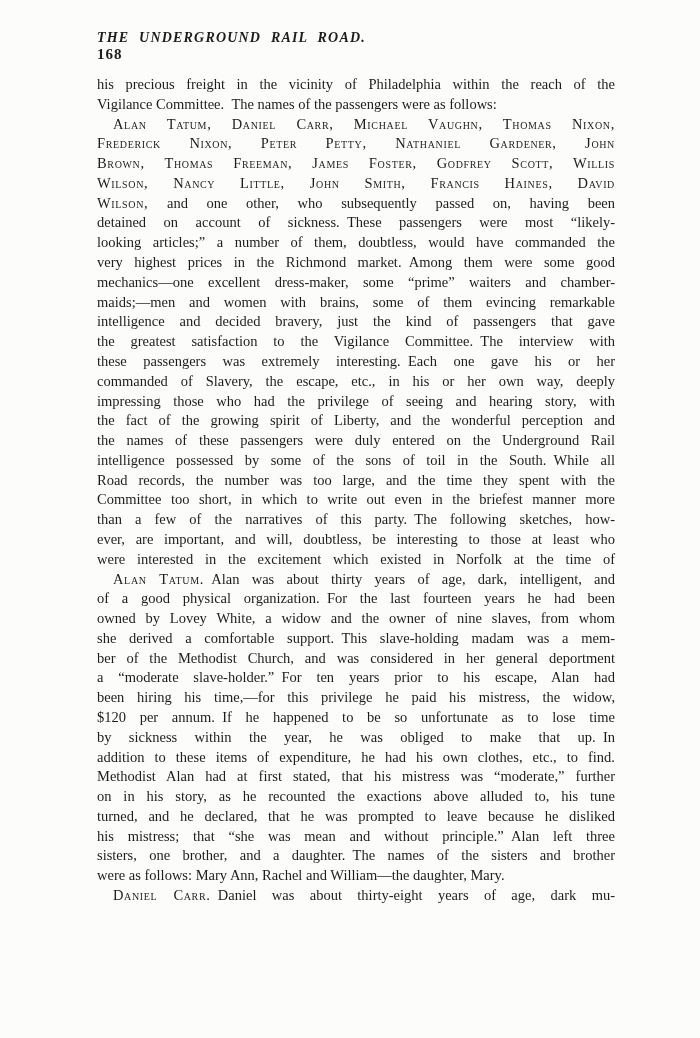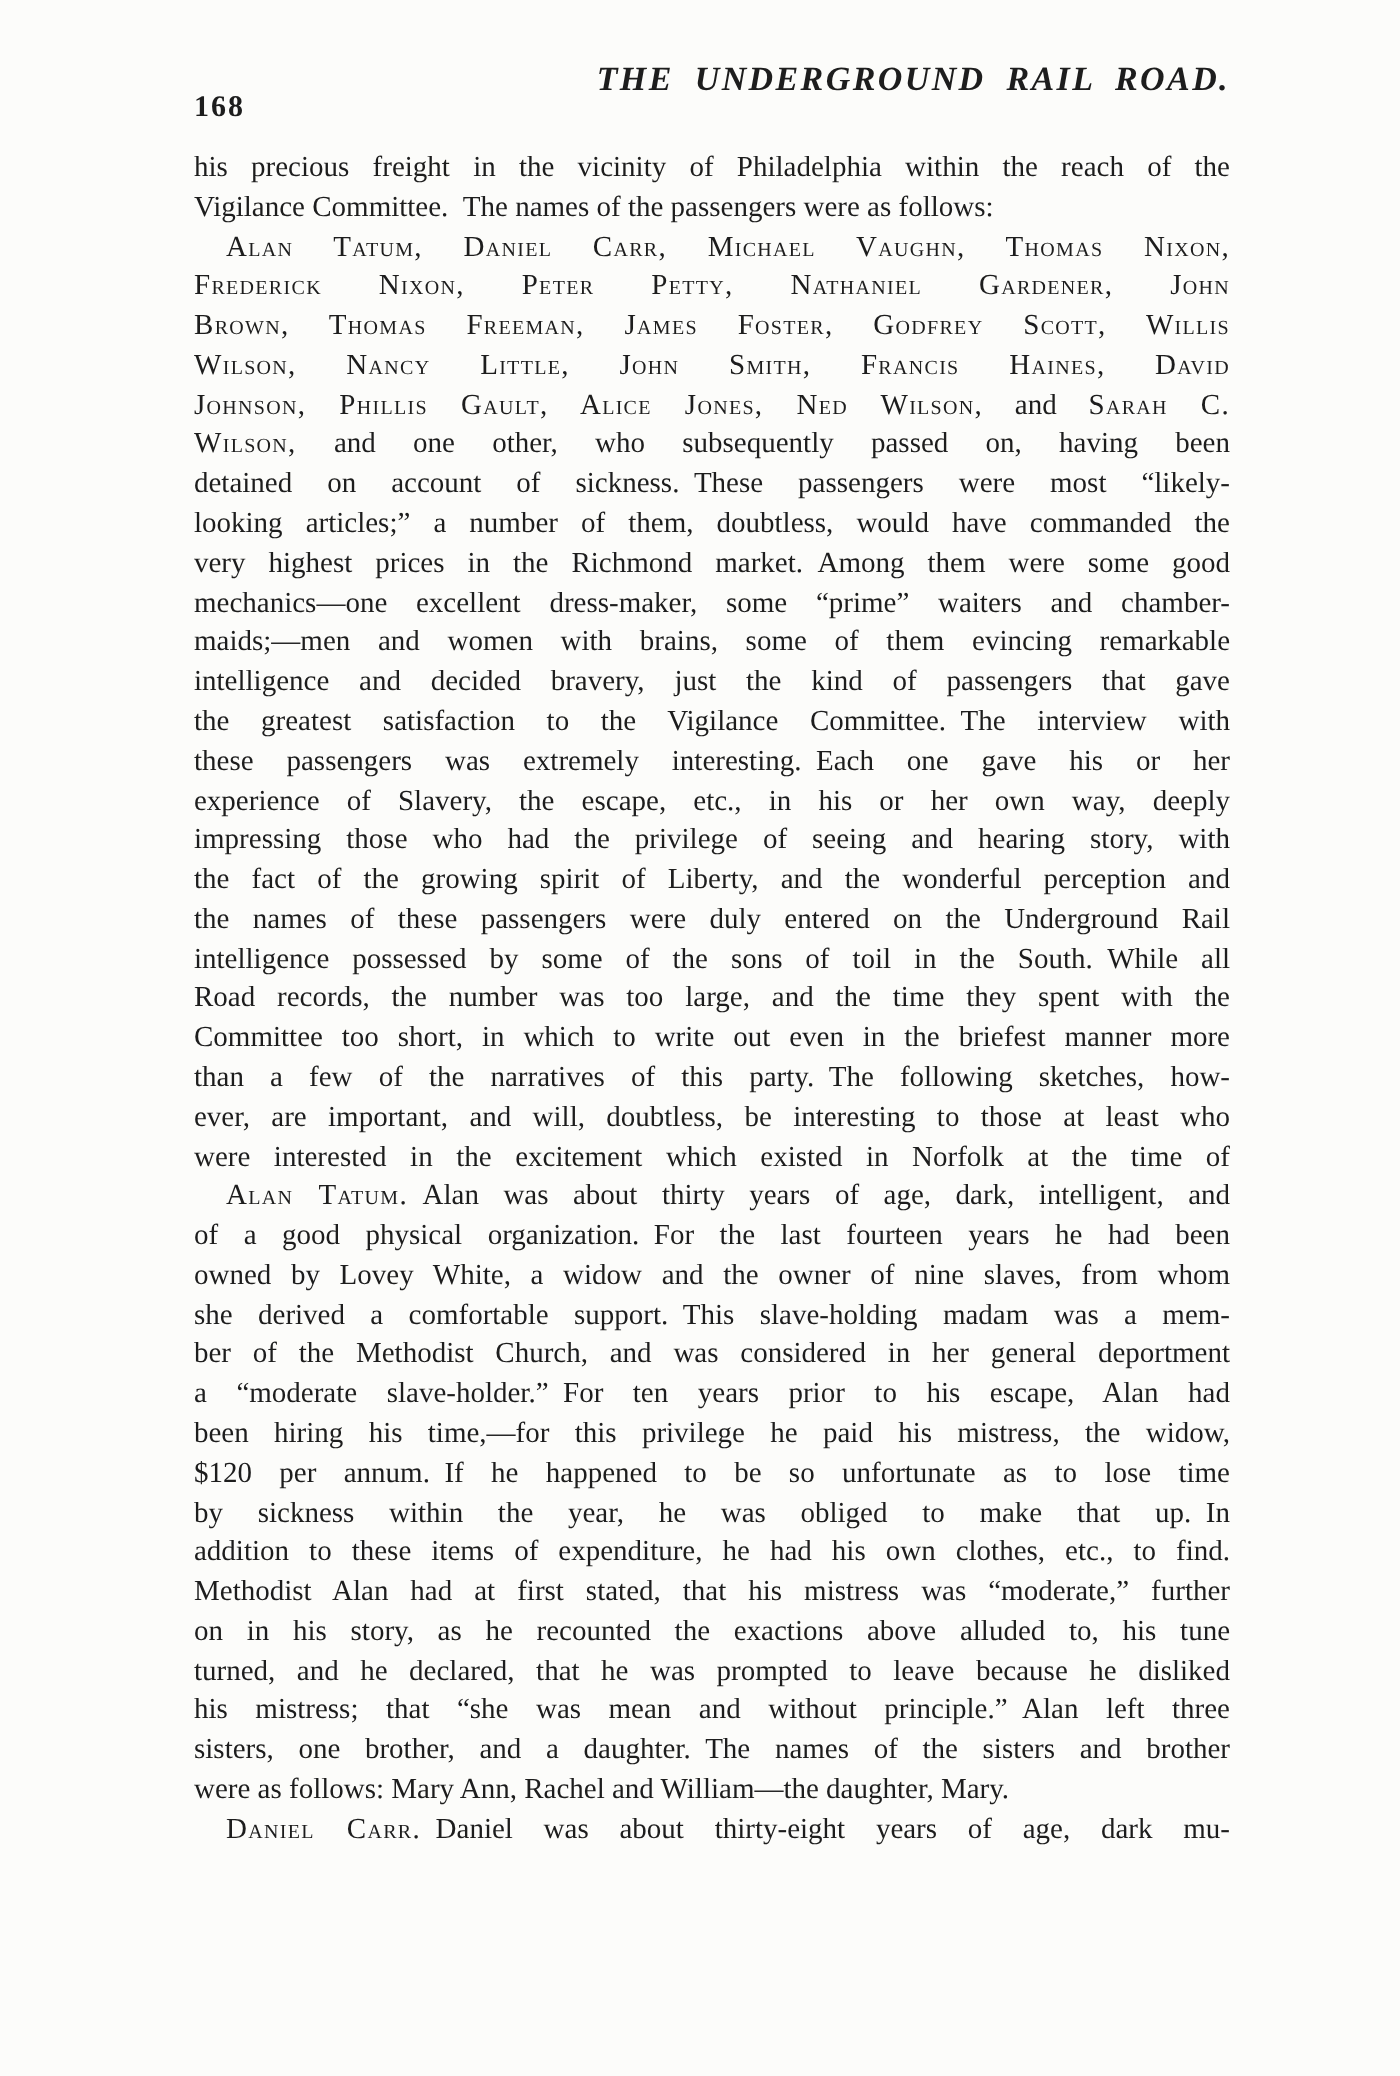--- a/index.html
+++ b/index.html
@@ -27,24 +27,24 @@
   .pagenum {
     position: absolute;
     left: 0;
     top: 16px;
     font-weight: bold;
     font-size: 15px;
     letter-spacing: 1px;
   }
   .runtitle {
     display: block;
-    text-align: right;
+    text-align: left;
     font-weight: bold;
     font-style: italic;
-    font-size: 17px;
+    font-size: 14px;
     letter-spacing: 1.2px;
     word-spacing: 5px;
   }
   .textblock {
     position: absolute;
     top: 61px;
     left: 97px;
     width: 518px;
     margin-top: 14px;
   }
@@ -75,31 +75,30 @@
     <span class="pagenum">168</span>
     <span class="runtitle">THE UNDERGROUND RAIL ROAD.</span>
   </header>
   <main class="textblock">
       <div class="line"><span>his precious freight in the vicinity of Philadelphia within the reach of the</span></div>
       <div class="line no-just"><span>Vigilance Committee. The names of the passengers were as follows:</span></div>
       <div class="line indent"><span class="sc">Alan Tatum, Daniel Carr, Michael Vaughn, Thomas Nixon,</span></div>
       <div class="line"><span class="sc">Frederick Nixon, Peter Petty, Nathaniel Gardener, John</span></div>
       <div class="line"><span class="sc">Brown, Thomas Freeman, James Foster, Godfrey Scott, Willis</span></div>
       <div class="line"><span class="sc">Wilson, Nancy Little, John Smith, Francis Haines, David</span></div>
-      <div class="line"><span class="sc">Johnson, Phillis Gault, Alice Jones, Ned Wilson,</span><span> and </span><span class="sc">Sarah C.</span></div>
       <div class="line"><span class="sc">Wilson,</span><span> and one other, who subsequently passed on, having been</span></div>
       <div class="line"><span>detained on account of sickness. These passengers were most “likely-</span></div>
       <div class="line"><span>looking articles;” a number of them, doubtless, would have commanded the</span></div>
       <div class="line"><span>very highest prices in the Richmond market. Among them were some good</span></div>
       <div class="line"><span>mechanics—one excellent dress-maker, some “prime” waiters and chamber-</span></div>
       <div class="line"><span>maids;—men and women with brains, some of them evincing remarkable</span></div>
       <div class="line"><span>intelligence and decided bravery, just the kind of passengers that gave</span></div>
       <div class="line"><span>the greatest satisfaction to the Vigilance Committee. The interview with</span></div>
       <div class="line"><span>these passengers was extremely interesting. Each one gave his or her</span></div>
-      <div class="line"><span>experience of Slavery, the escape, etc., in his or her own way, deeply</span></div>
+      <div class="line"><span>commanded of Slavery, the escape, etc., in his or her own way, deeply</span></div>
       <div class="line"><span>impressing those who had the privilege of seeing and hearing story, with</span></div>
       <div class="line"><span>the fact of the growing spirit of Liberty, and the wonderful perception and</span></div>
       <div class="line"><span>the names of these passengers were duly entered on the Underground Rail</span></div>
       <div class="line"><span>intelligence possessed by some of the sons of toil in the South. While all</span></div>
       <div class="line"><span>Road records, the number was too large, and the time they spent with the</span></div>
       <div class="line"><span>Committee too short, in which to write out even in the briefest manner more</span></div>
       <div class="line"><span>than a few of the narratives of this party. The following sketches, how-</span></div>
       <div class="line"><span>ever, are important, and will, doubtless, be interesting to those at least who</span></div>
       <div class="line"><span>were interested in the excitement which existed in Norfolk at the time of</span></div>
       <div class="line indent"><span class="sc">Alan Tatum.</span><span> Alan was about thirty years of age, dark, intelligent, and</span></div>

